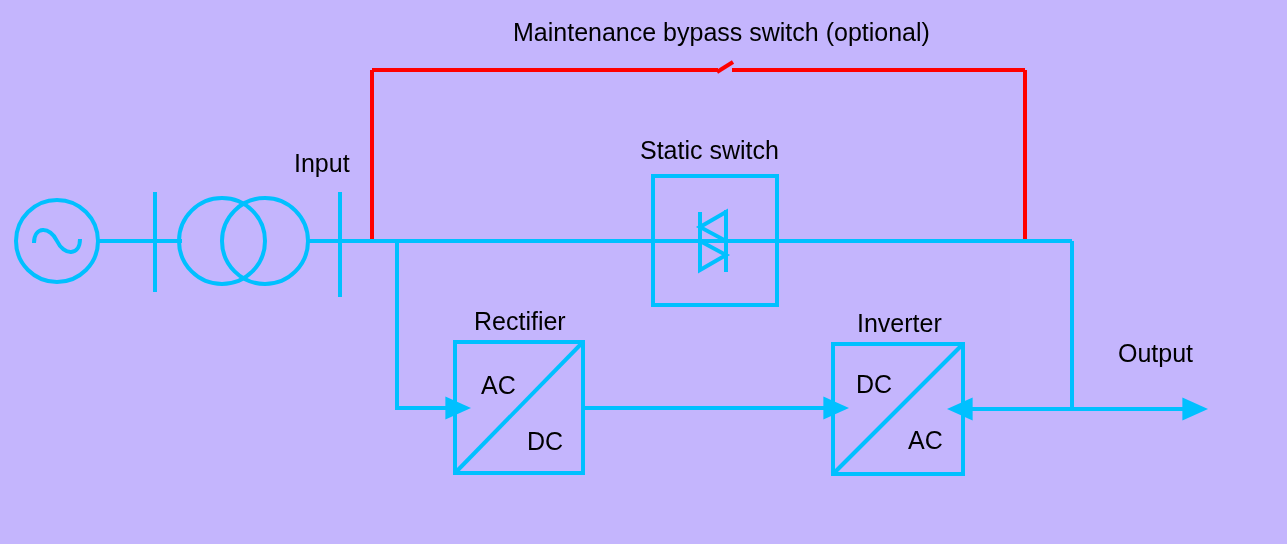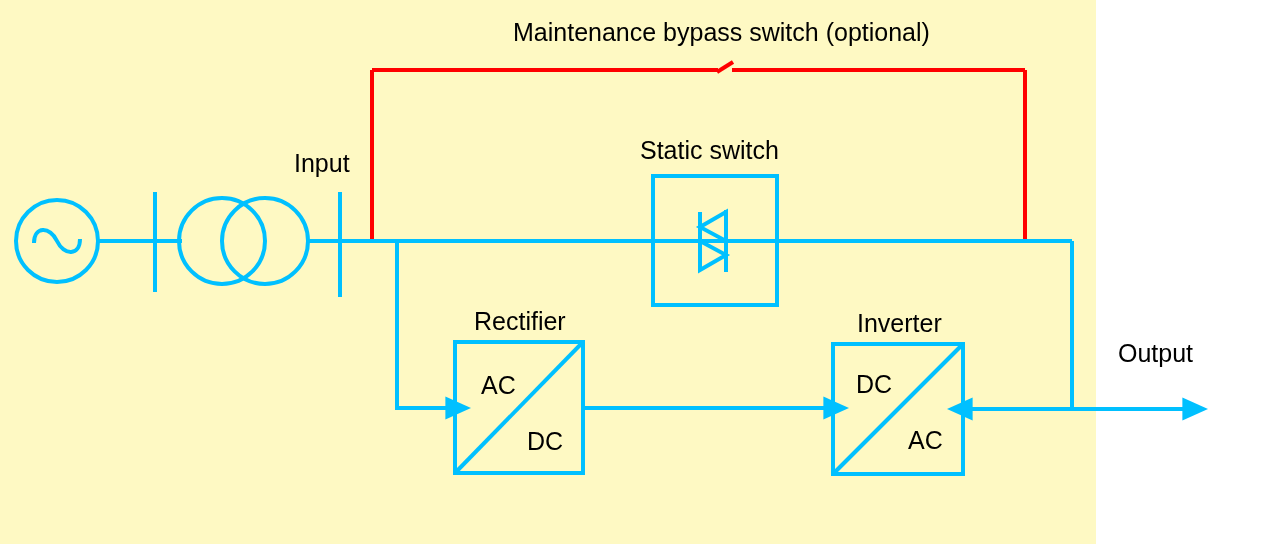--- a/index.html
+++ b/index.html
@@ -8,23 +8,23 @@
     background: #ffffff;
   }
   body {
     width: 1287px;
     height: 544px;
     font-family: "Liberation Sans", sans-serif;
     overflow: hidden;
   }
   #diagram-root {
     position: relative;
-    width: 1096px;
+    width: 1287px;
     height: 544px;
-    background: #fef9c3;
+    background: #c4b5fd;
   }
   svg#ups-diagram {
     display: block;
     width: 1287px;
     height: 544px;
   }
   .wire {
     fill: none;
     stroke-linecap: butt;
     stroke-linejoin: miter;

